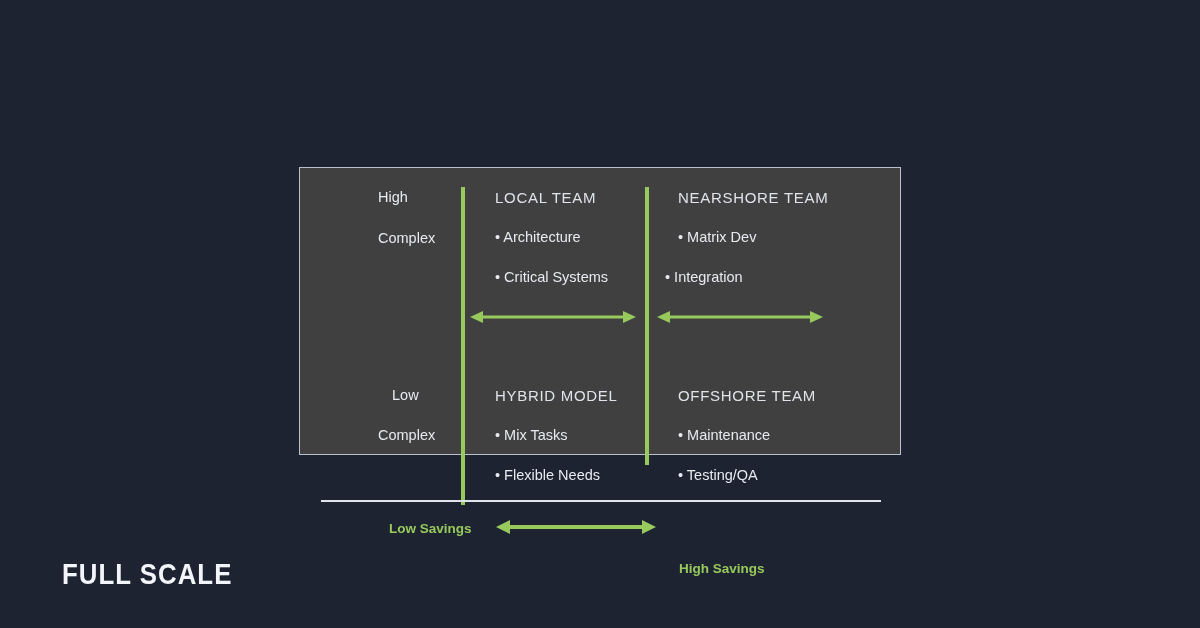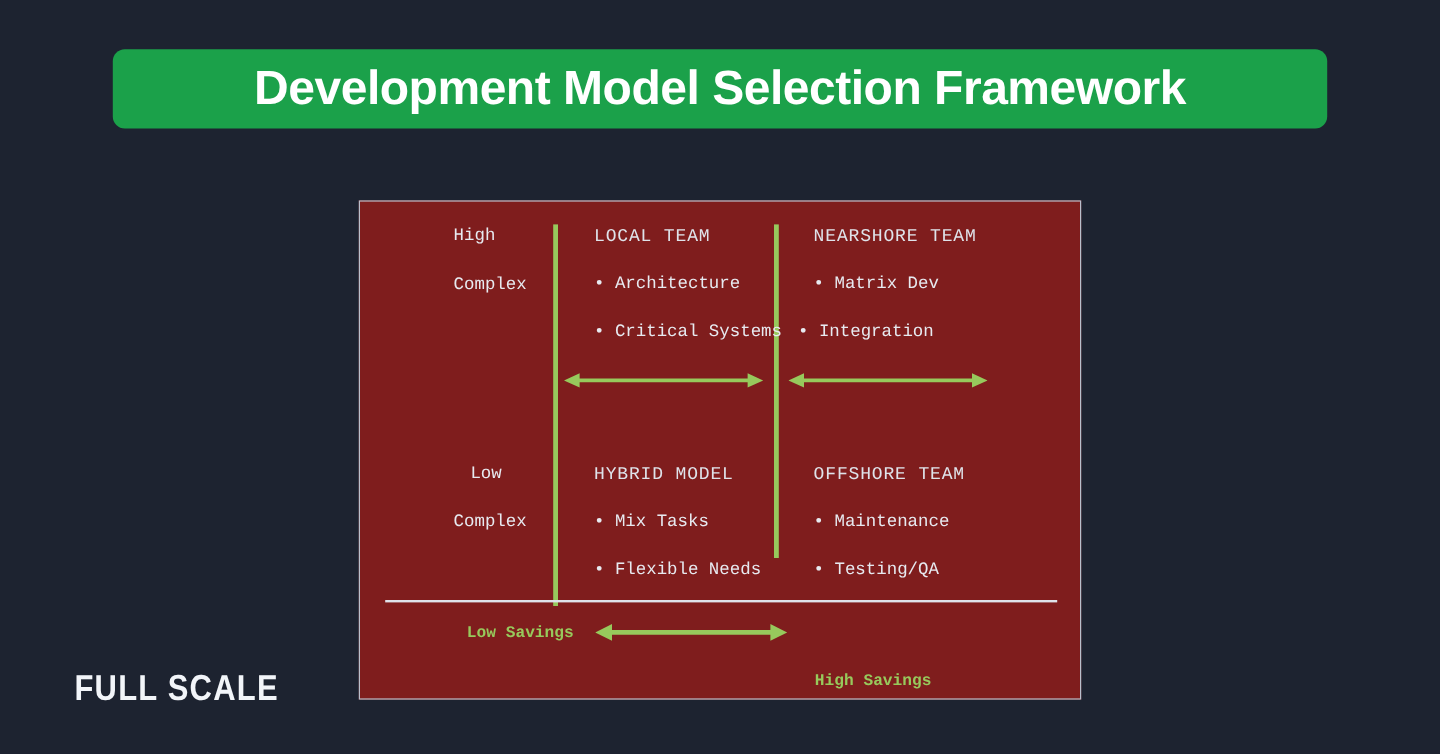--- a/index.html
+++ b/index.html
@@ -32,24 +32,23 @@
     position:absolute; left:0; top:131px; width:1200px;
     text-align:center;
     color:#eef1f6;
     font-size:19px;
     font-weight:400;
   }
 
   
   .matrix{
     position:absolute; left:299px; top:167px;
-    width:602px; height:416px;
+    width:602px; height:288px;
     border:1.6px solid #b9bfcb;
-    background:#7f1d1d;
-    font-family:Liberation Mono, monospace;
+    background:#404040;
   }
 
   
   .vdiv{
     position:absolute;
     width:4px;
     background-image:linear-gradient(#97c95c,#97c95c);
     background-size:4px 20px;
     background-repeat:repeat-y;
   }
@@ -111,23 +110,20 @@
     transform:scaleX(0.86);
     transform-origin:left center;
     white-space:nowrap;
   }
 </style>
 </head>
 <body>
 
 <div class="stage">
 
-  <div class="banner">
-    <div class="banner-text">Development Model Selection Framework</div>
-  </div>
 
 
   <div class="matrix">
 
     <div class="vdiv left"></div>
     <div class="vdiv right"></div>
 
     <div class="axis-label" style="left:78px; top:21px;">High</div>
     <div class="axis-label" style="left:78px; top:62px;">Complex</div>
     <div class="heading" style="left:195px; top:21px;">LOCAL TEAM</div>

